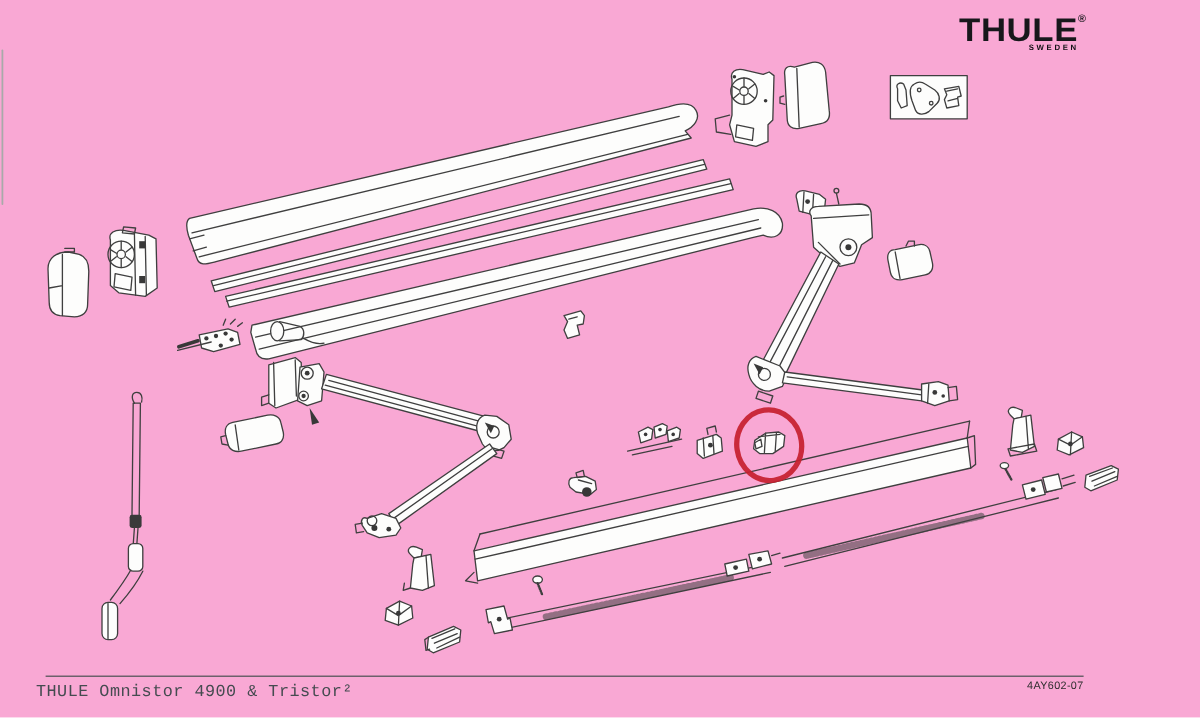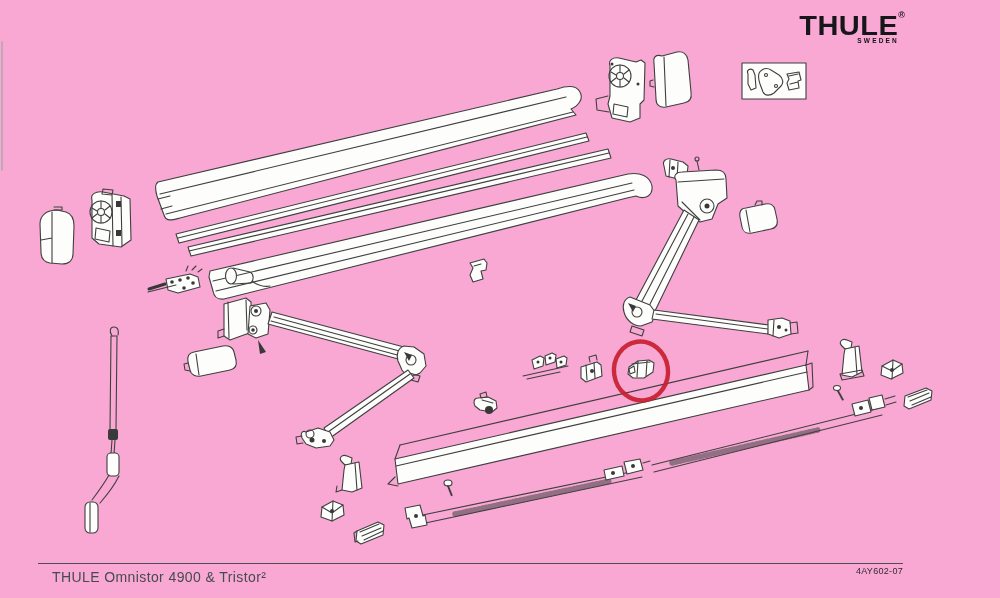--- a/index.html
+++ b/index.html
@@ -10,22 +10,22 @@
   .logo .brand{font-weight:bold;font-size:29px;letter-spacing:.5px;
                transform:scaleY(.94);display:inline-block;color:#17171b;}
   .logo .reg{font-size:9px;vertical-align:top;position:relative;top:-1px;font-weight:bold;}
   .logo .sub{display:block;font-size:6.5px;font-weight:bold;letter-spacing:2.2px;
              margin-top:-3px;padding-right:6px;color:#101014;}
   
   svg.diagram{position:absolute;left:0;top:0;}
   
   .footer-rule{position:absolute;left:38px;top:563px;width:865px;height:0;
                border-top:1.6px solid #4b4f52;}
-  .footer-title{position:absolute;left:52px;top:569px;font-size:14px;color:#454b50;
-                letter-spacing:.4px;}
+  .footer-title{position:absolute;left:30px;top:569px;font-size:14px;color:#454b50;
+                letter-spacing:.4px;font-family:Liberation Mono, monospace;}
   .doc-number{position:absolute;right:97px;top:566px;font-size:9px;color:#2d2d2d;
               letter-spacing:.3px;}
 </style>
 </head>
 <body>
 
 <div class="page">
 
   <div class="logo">
     <span class="brand">THULE</span><span class="reg">®</span>

